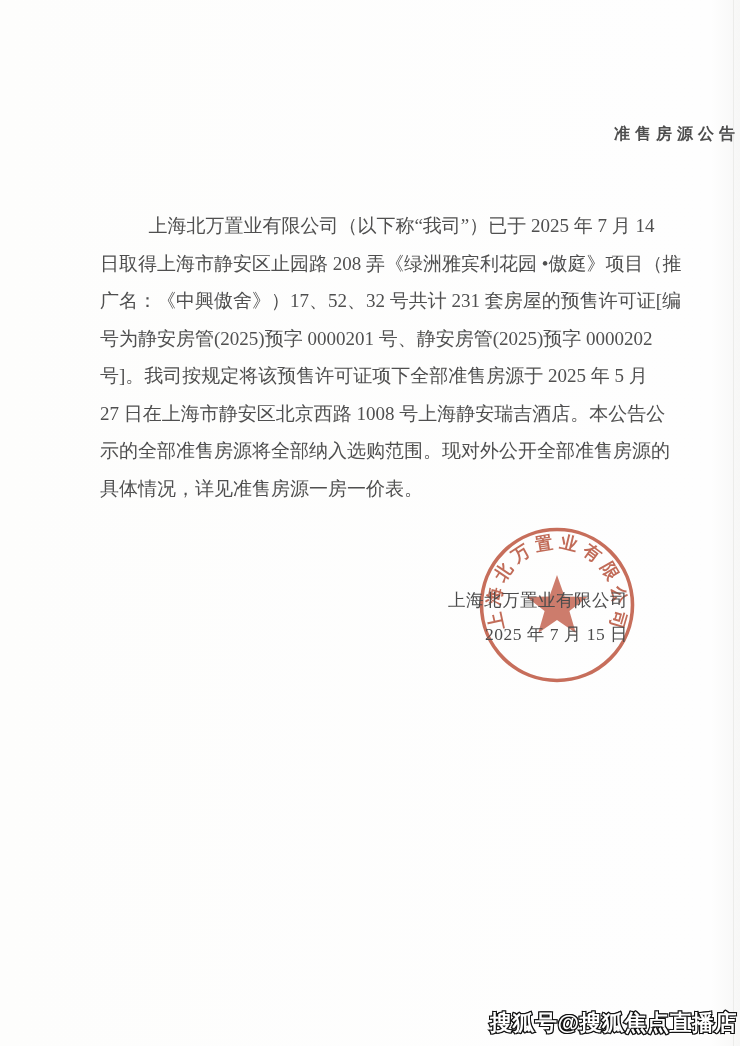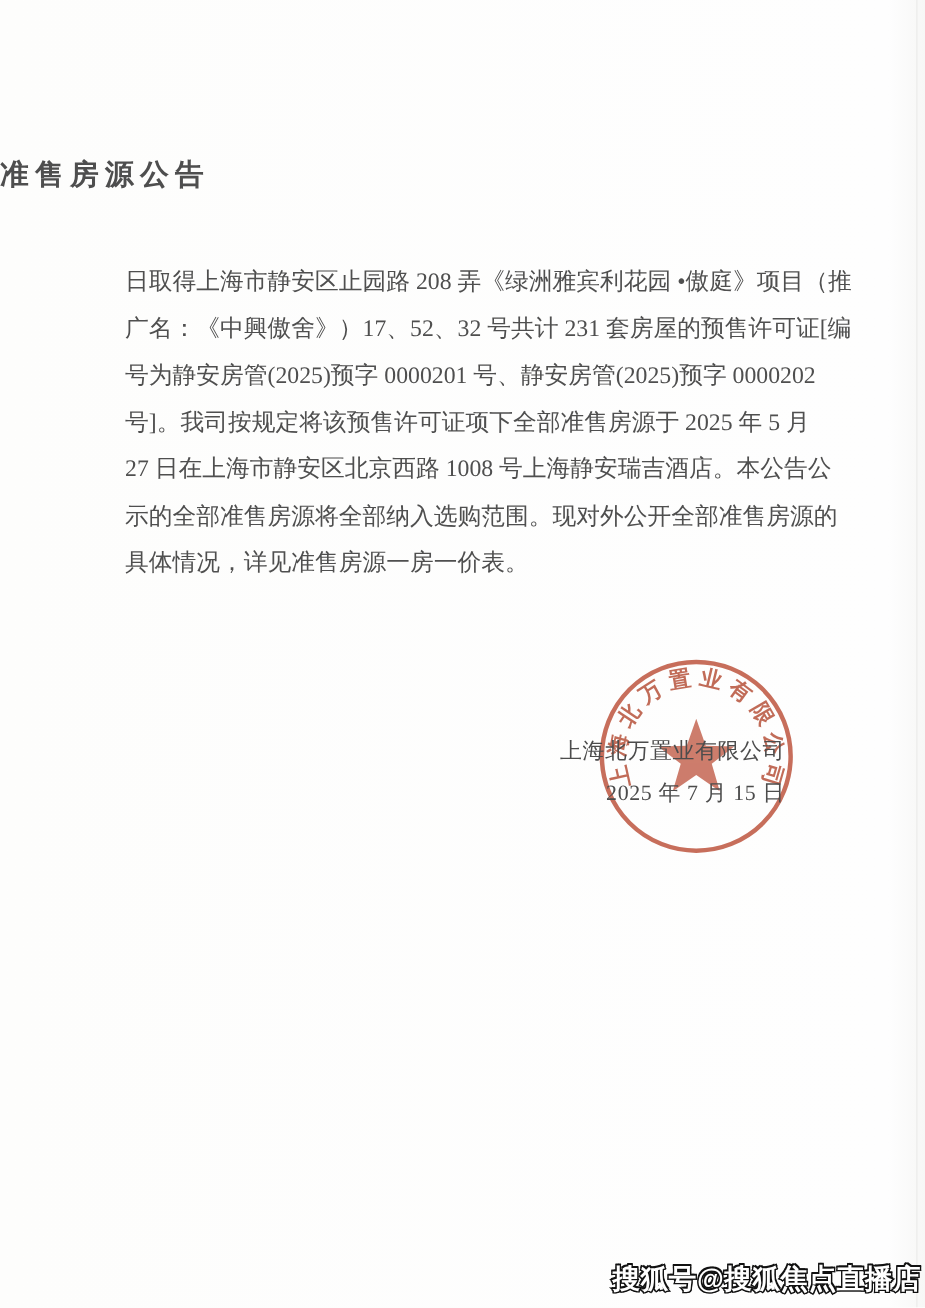--- a/index.html
+++ b/index.html
@@ -23,22 +23,22 @@
     bottom: 0;
     right: 6px;
     width: 1px;
     background: #ececea;
   }
   .doc-title {
     position: absolute;
     top: 124px;
     left: 0;
     width: 100%;
-    text-align: left;
-    font-size: 23px;
+    text-align: right;
+    font-size: 16px;
     font-weight: 600;
     letter-spacing: 5px;
     color: #4e4e4e;
   }
   .doc-body {
     position: absolute;
     top: 207px;
     left: 100px;
     width: 540px;
     color: #4f4f4f;
@@ -116,20 +116,21 @@
 </head>
 <body>
 
 <div class="page">
 
   <div class="edge-line"></div>
 
   <div class="doc-title">准售房源公告</div>
 
   <div class="doc-body">
+    <div class="body-line first">上海北万置业有限公司（以下称“我司”）已于 2025 年 7 月 14</div>
     <div class="body-line">日取得上海市静安区止园路 208 弄《绿洲雅宾利花园 •傲庭》项目（推</div>
     <div class="body-line">广名：《中興傲舍》）17、52、32 号共计 231 套房屋的预售许可证[编</div>
     <div class="body-line">号为静安房管(2025)预字 0000201 号、静安房管(2025)预字 0000202</div>
     <div class="body-line">号]。我司按规定将该预售许可证项下全部准售房源于 2025 年 5 月</div>
     <div class="body-line">27 日在上海市静安区北京西路 1008 号上海静安瑞吉酒店。本公告公</div>
     <div class="body-line">示的全部准售房源将全部纳入选购范围。现对外公开全部准售房源的</div>
     <div class="body-line last">具体情况，详见准售房源一房一价表。</div>
   </div>
 
   <div class="seal">

